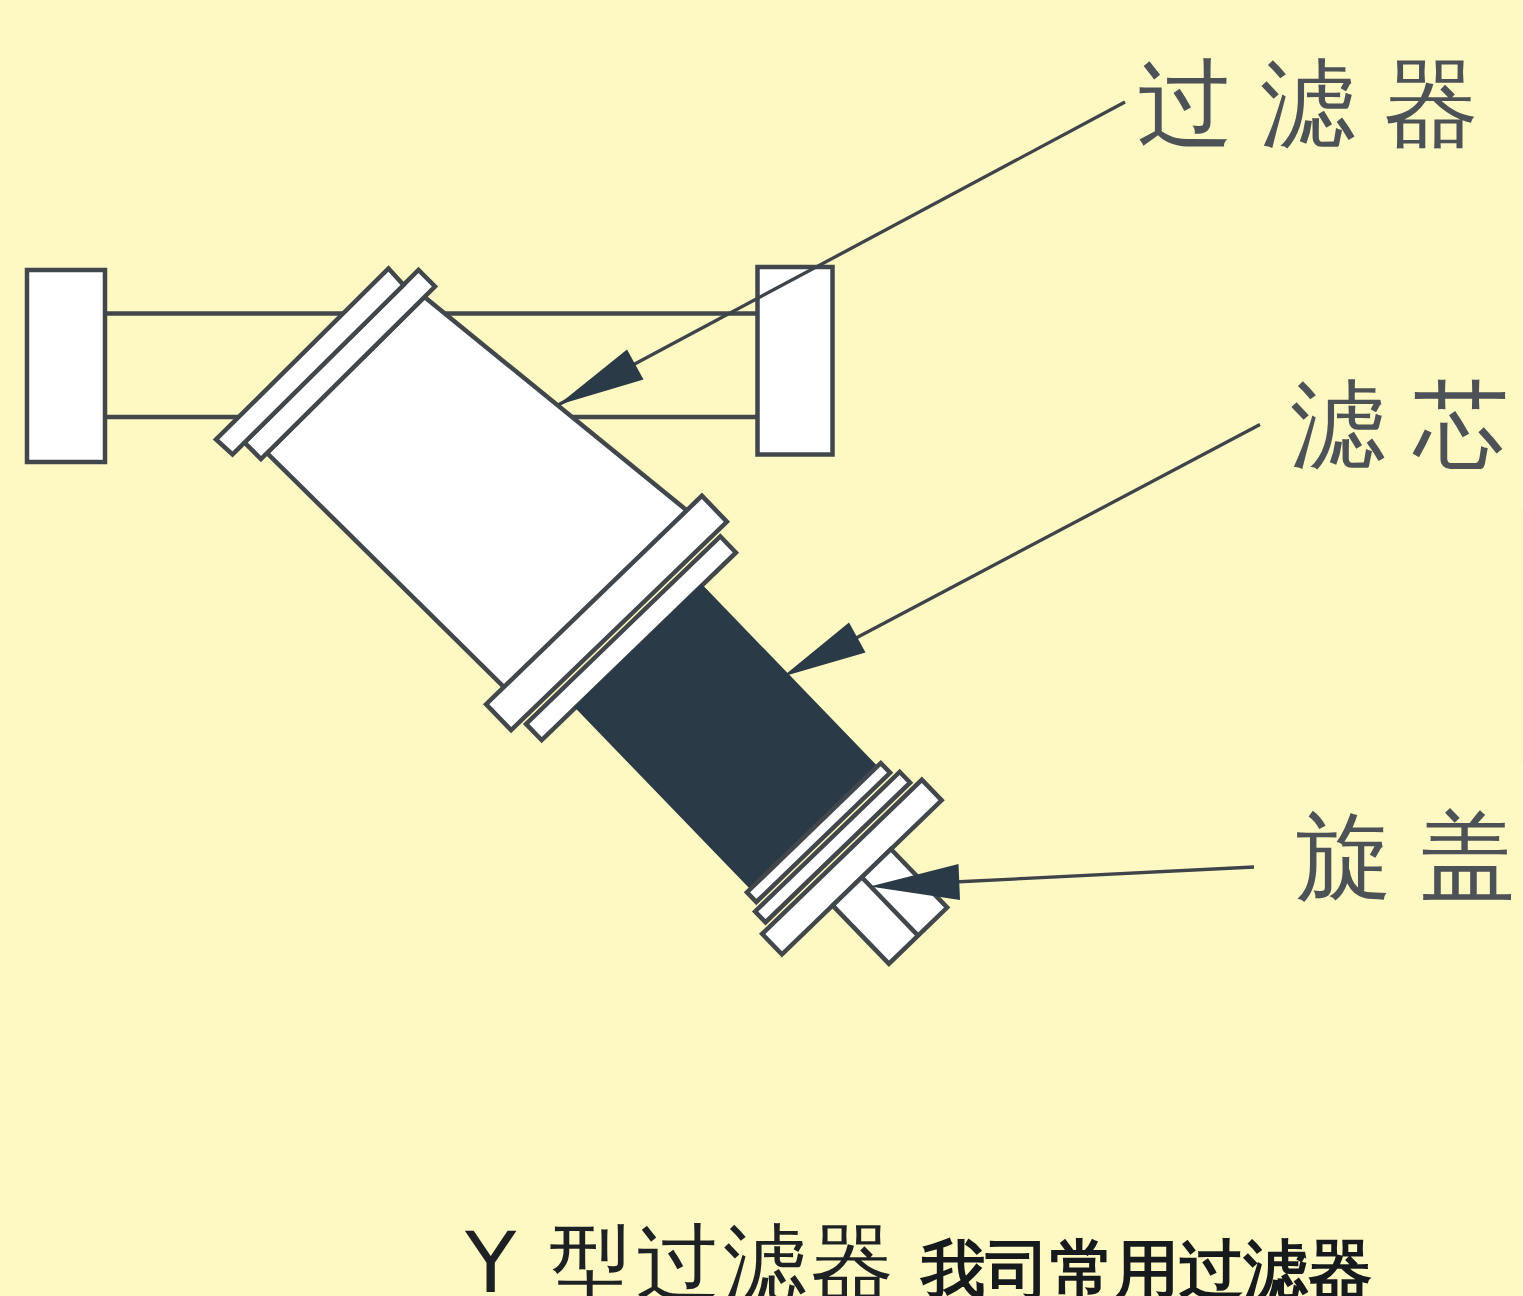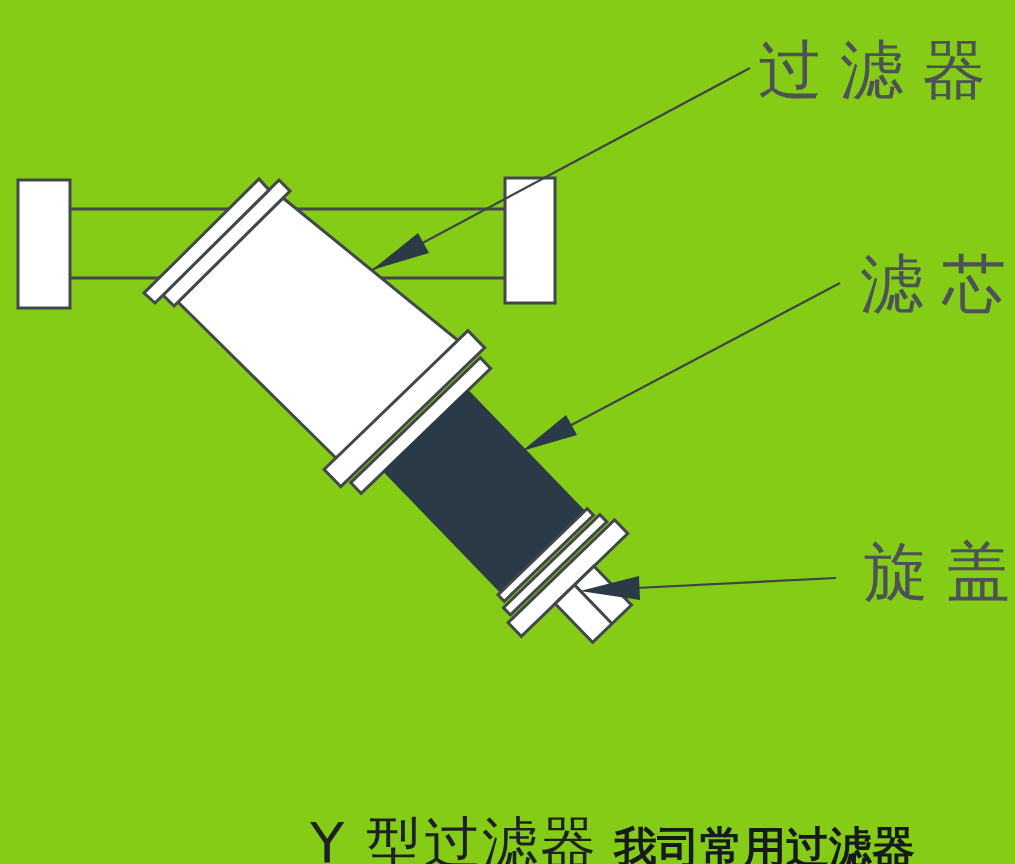--- a/index.html
+++ b/index.html
@@ -5,21 +5,21 @@
   html, body {
     margin: 0;
     padding: 0;
     background: #ffffff;
     font-family: "DejaVu Sans", "Liberation Sans", sans-serif;
   }
   .canvas {
     position: relative;
     width: 1015px;
     height: 864px;
-    background: #84cc16;
+    background: #fef9c3;
     overflow: hidden;
     text-align: center;
   }
   .drawing-svg {
     position: absolute;
     left: 0;
     top: 0;
   }
   .part-label {
     position: absolute;

